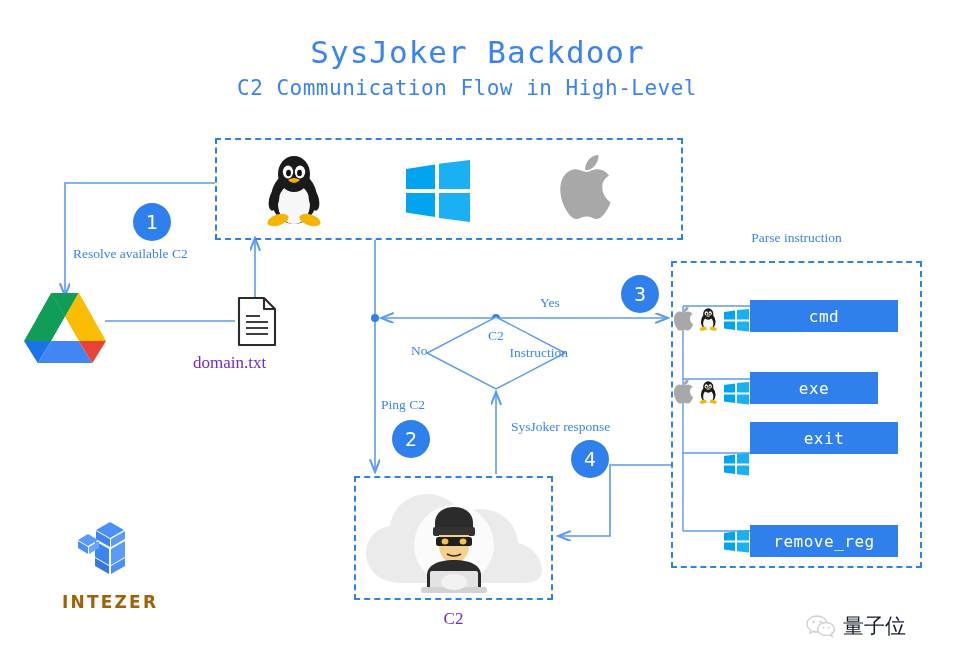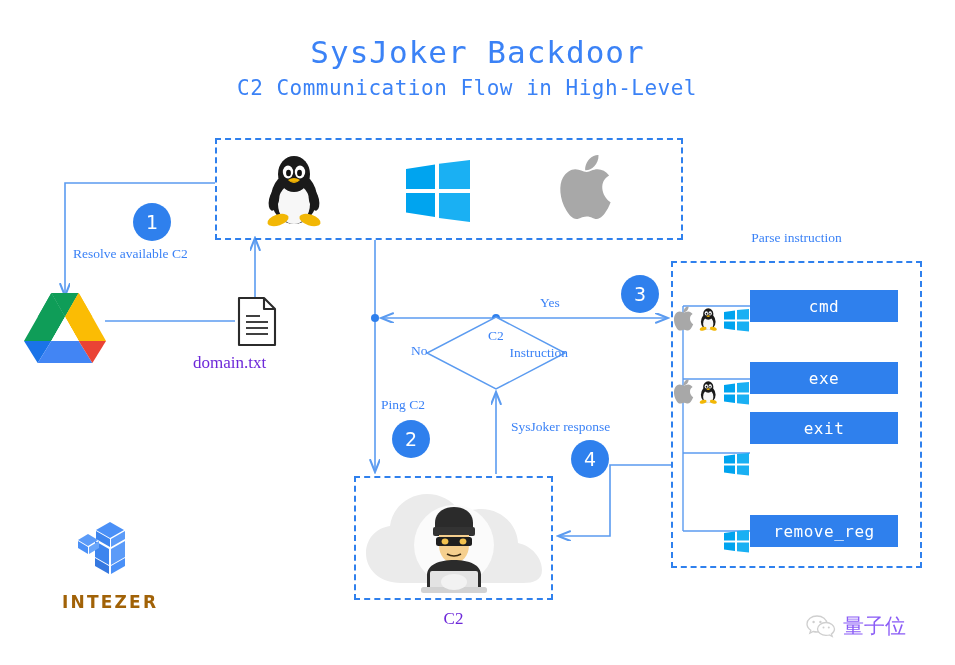--- a/index.html
+++ b/index.html
@@ -76,32 +76,33 @@
   .cmd-box {
     height: 32px;
     background: #2f80ed;
     color: #ffffff;
     display: flex;
     align-items: center;
     justify-content: center;
     font-size: 16px;
     font-family: "DejaVu Sans Mono", "Liberation Mono", monospace;
     letter-spacing: 0.5px;
+    margin-top: 10px;
   }
 
   
   #watermark {
     display: flex;
     align-items: center;
     gap: 7px;
     color: #c9c9c9;
   }
   #watermark .wm-text {
     font-size: 21px;
-    color: #8b5cf6;
+    color: #0f172a;
     font-family: "DejaVu Sans", "Liberation Sans", sans-serif;
   }
 
   
   #intezer-text {
     font-size: 17px;
     letter-spacing: 2.2px;
     color: #a16207;
     font-family: "DejaVu Sans", "Liberation Sans", sans-serif;
     font-weight: 600;
@@ -293,21 +294,21 @@
 
       <g transform="translate(48,3)">
         <path d="M0,3 L11,1.4 L11,10.6 L0,10.6 Z" fill="#00A4EF"></path>
         <path d="M13,1.1 L25,0 L25,10.6 L13,10.6 Z" fill="#1ab0f3"></path>
         <path d="M0,12.4 L11,12.4 L11,21 L0,19.6 Z" fill="#00A4EF"></path>
         <path d="M13,12.4 L25,12.4 L25,22.5 L13,21.2 Z" fill="#1ab0f3"></path>
       </g>
     </svg>
   </div>
 
-  <div class="abs cmd-box" style="left:750px;top:362px;width:148px;">
+  <div class="abs cmd-box" style="left:750px;top:362px;width:128px;">
     <span>exe</span>
   </div>
   <div class="abs" style="left:676px;top:379px;width:74px;height:26px;">
     <svg width="74" height="26" viewBox="0 0 74 26">
       <g>
         <path d="M12.6,0.6 C12.7,2.3 12,3.8 11,4.8 C9.9,5.8 8.6,6.5 7.5,6.3 C7.3,4.6 8.2,3 9.1,2 C10.1,0.9 11.7,0.4 12.6,0.6 Z" fill="#a8a8a8"></path>
         <path d="M17.2,18.2 C16.7,19.5 16.4,20.1 15.7,21.2 C14.8,22.9 13.5,24.6 11.8,24.6 C10.4,24.6 10,23.7 8,23.7 C6,23.7 5.6,24.6 4.2,24.6 C2.5,24.6 1.2,23 0.3,21.4 C-2.4,16.9 -2.6,11.5 -1,8.7 C0.2,6.7 2,5.5 3.7,5.5 C5.5,5.5 6.6,6.5 8,6.5 C9.4,6.5 10.2,5.5 12.3,5.5 C13.8,5.5 15.4,6.4 16.6,7.9 C12.8,10 13.4,15.5 17.2,18.2 Z" fill="#a8a8a8"></path>
       </g>
       <g transform="translate(22,1) scale(0.32)">
         <ellipse cx="32" cy="46" rx="23" ry="26" fill="#1a1a1a"></ellipse>

